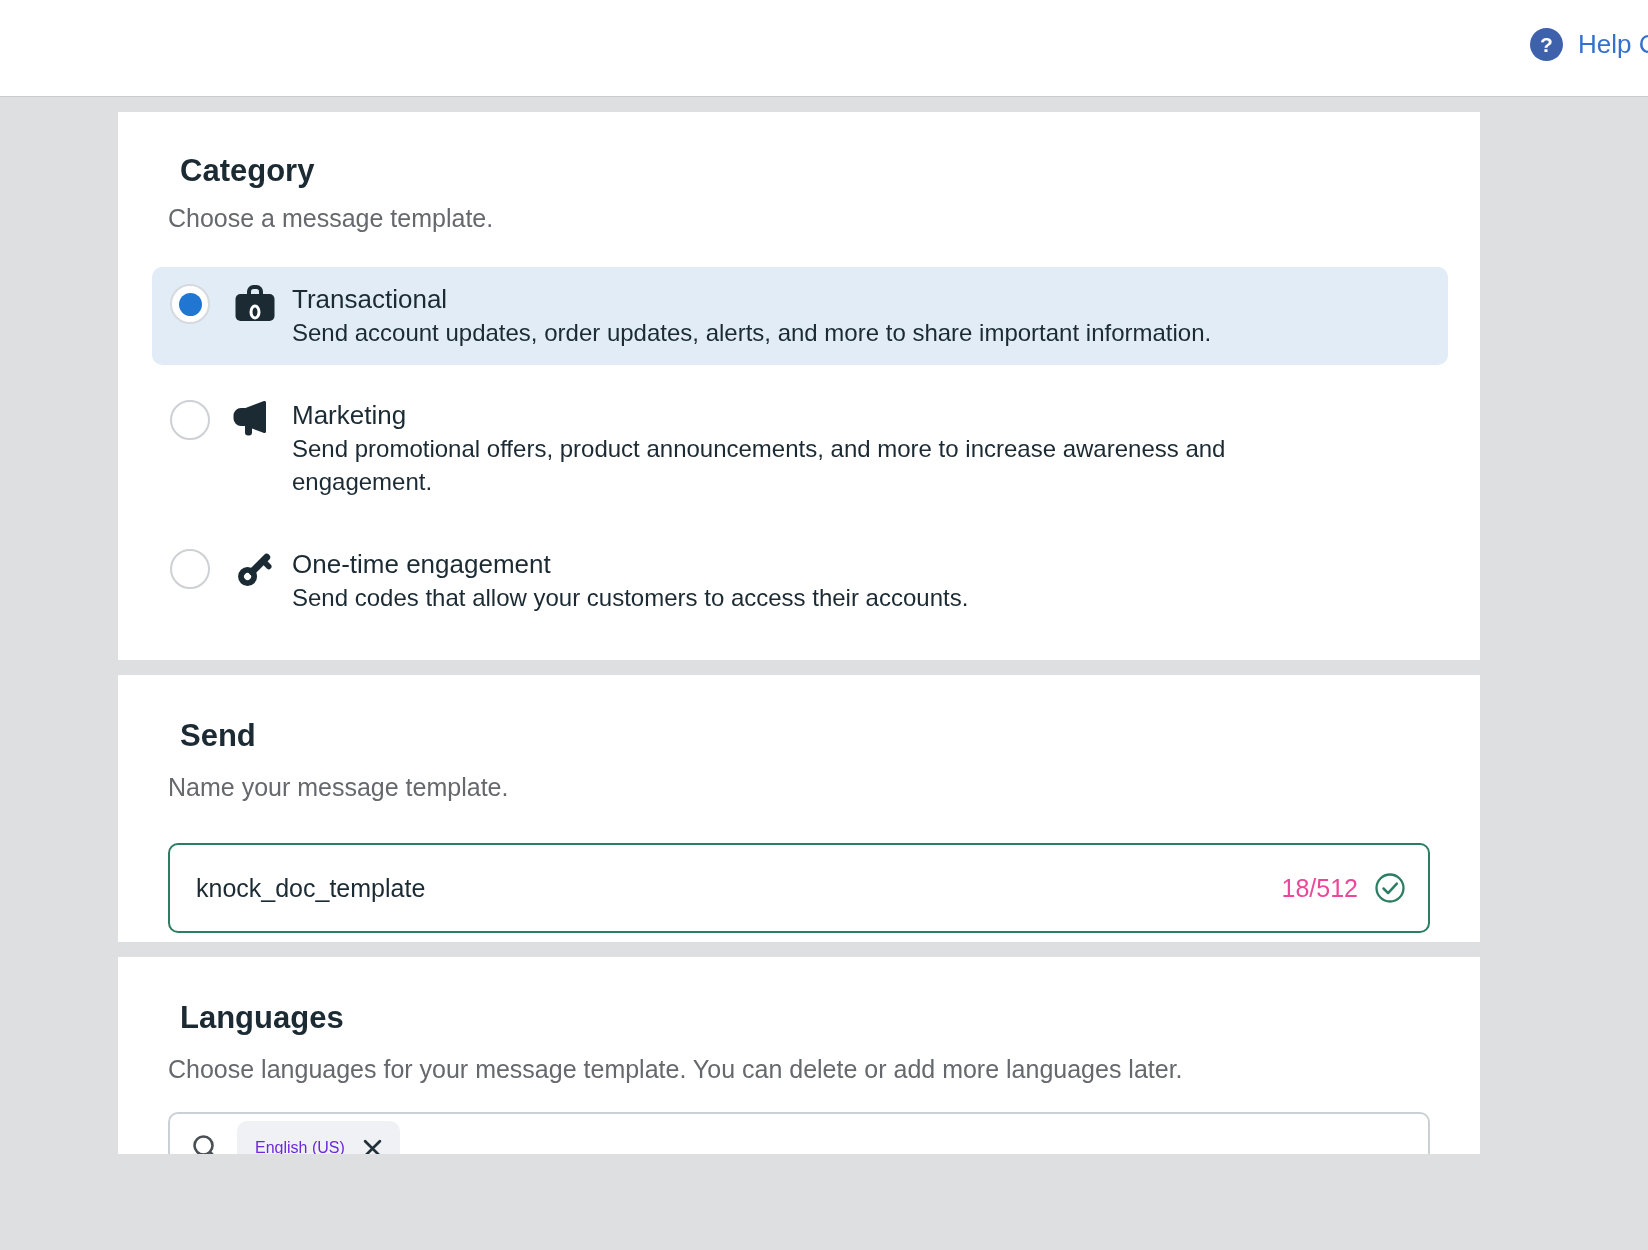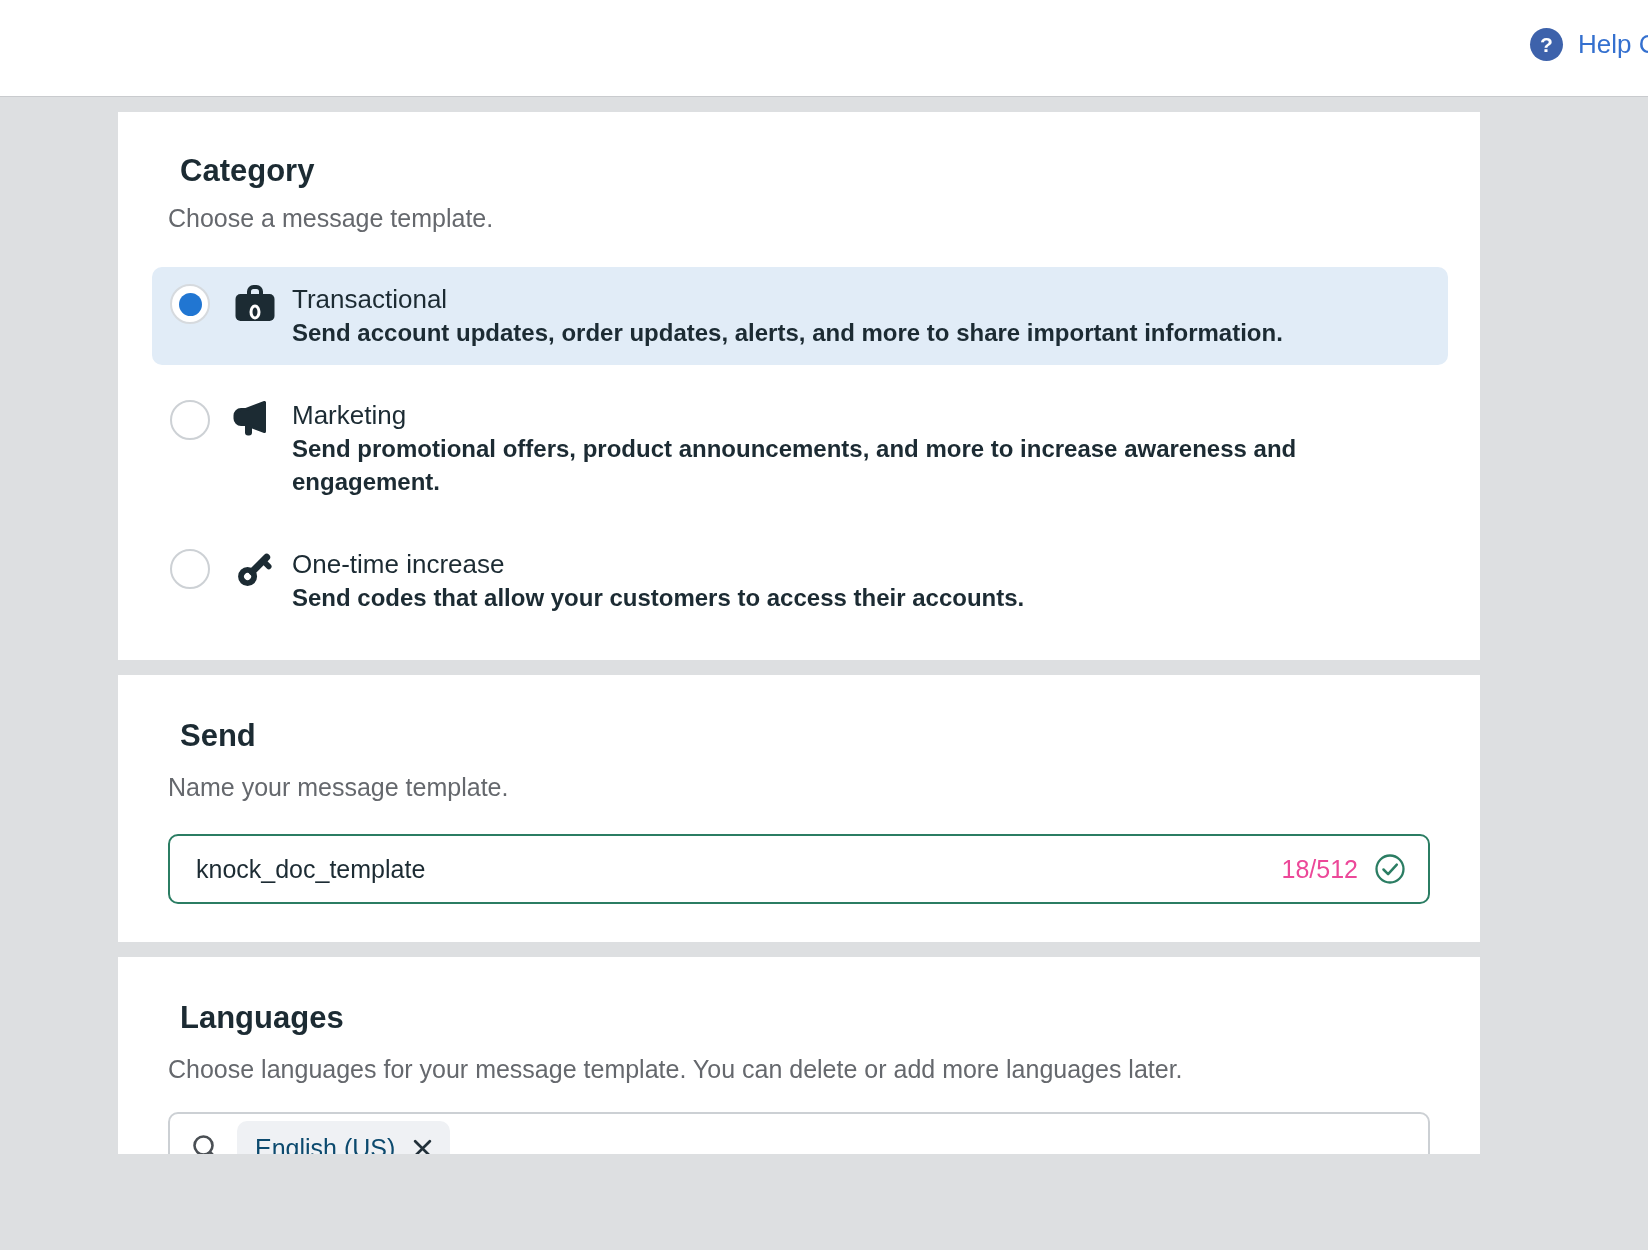--- a/index.html
+++ b/index.html
@@ -55,44 +55,44 @@
   .radio.checked{border-color:#d6dade;}
   .radio.checked::after{
     content:"";width:23px;height:23px;border-radius:50%;background:#2176d2;
   }
   .opt-icon{
     width:46px;height:44px;flex:none;margin-left:22px;margin-top:0;
     display:flex;align-items:center;justify-content:center;
   }
   .opt-texts{margin-left:14px;flex:1;min-width:0;}
   .option-label{font-size:26px;line-height:34px;color:#1c2b33;}
-  .option-desc{font-size:24px;line-height:33px;color:#1c2b33;max-width:1010px;font-weight:bold;}
+  .option-desc{font-size:24px;line-height:33px;color:#1c2b33;max-width:1010px;}
   
   .name-input{
-    margin-top:30px;height:70px;box-sizing:border-box;
+    margin-top:39px;height:90px;box-sizing:border-box;
     border:2px solid #2b7d63;border-radius:10px;
     display:flex;align-items:center;padding:0 22px 0 26px;background:#fff;
   }
   .name-input input{
     flex:1;border:none;outline:none;background:transparent;
     font-family:"Liberation Sans", sans-serif;font-size:25px;color:#1c2b33;padding:0;
   }
   .char-counter{font-size:25px;color:#ec4899;margin-right:16px;white-space:nowrap;}
   
   .lang-input{
     margin-top:26px;height:72px;box-sizing:border-box;
     border:2px solid #ccd0d4;border-radius:10px;background:#fff;
     display:flex;align-items:center;padding:0 20px;cursor:text;
   }
   .search-glyph{flex:none;margin-right:15px;display:flex;}
   .lang-chip{
     height:54px;border-radius:10px;background:#eff1f4;
     display:flex;align-items:center;padding:0 16px 0 18px;gap:16px;flex:none;
   }
-  .lang-chip-label{font-size:25px;color:#0c4a6e;white-space:nowrap;}
+  .lang-chip-label{font-size:16px;color:#6d28d9;white-space:nowrap;}
   .chip-x{display:flex;align-items:center;cursor:pointer;border:none;background:none;padding:0;}
   svg{display:block;}
 </style>
 </head>
 <body>
 
 <div class="topbar">
   <div class="help">
     <div class="help-circle">
       <span>?</span>
@@ -141,21 +141,21 @@
       <span class="opt-icon">
         <svg width="44" height="44" viewBox="0 0 44 44">
           <g transform="rotate(-45 22 22)" stroke="#1c2b33" fill="none">
             <circle cx="11.5" cy="22" r="6.5" stroke-width="6"></circle>
             <path d="M18 22 H38.5" stroke-width="7" stroke-linecap="round"></path>
             <path d="M33.5 24 v6" stroke-width="5.5" stroke-linecap="round"></path>
           </g>
         </svg>
       </span>
       <div class="opt-texts">
-        <div class="option-label">One-time increase</div>
+        <div class="option-label">One-time engagement</div>
         <div class="option-desc">Send codes that allow your customers to access their accounts.</div>
       </div>
     </div>
 
   </div>
 </section>
 
 <section class="card card-name">
   <h2 class="card-title">Send</h2>
   <p class="card-sub">Name your message template.</p>

